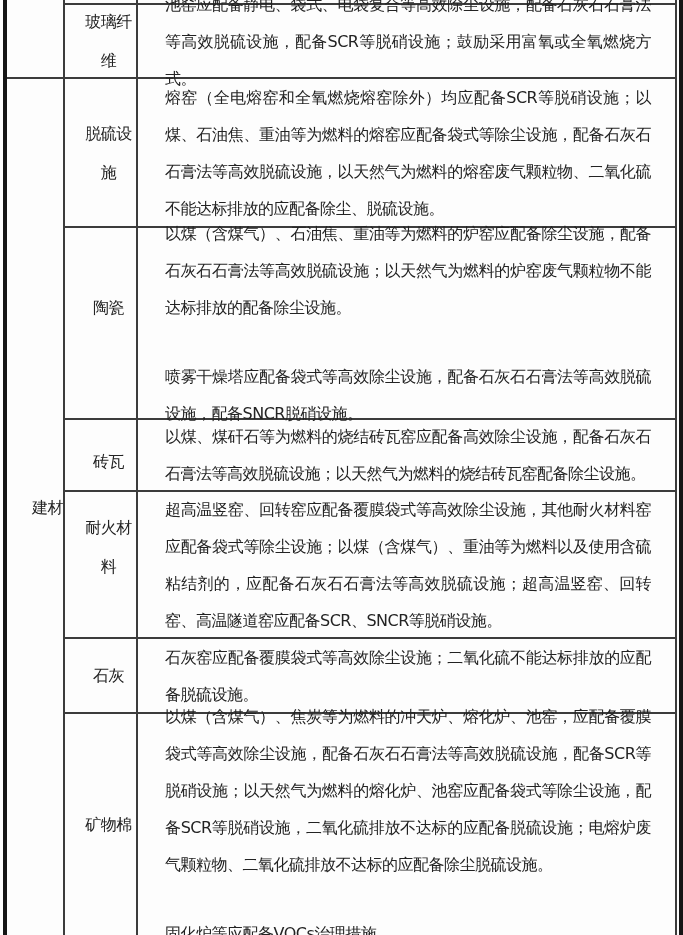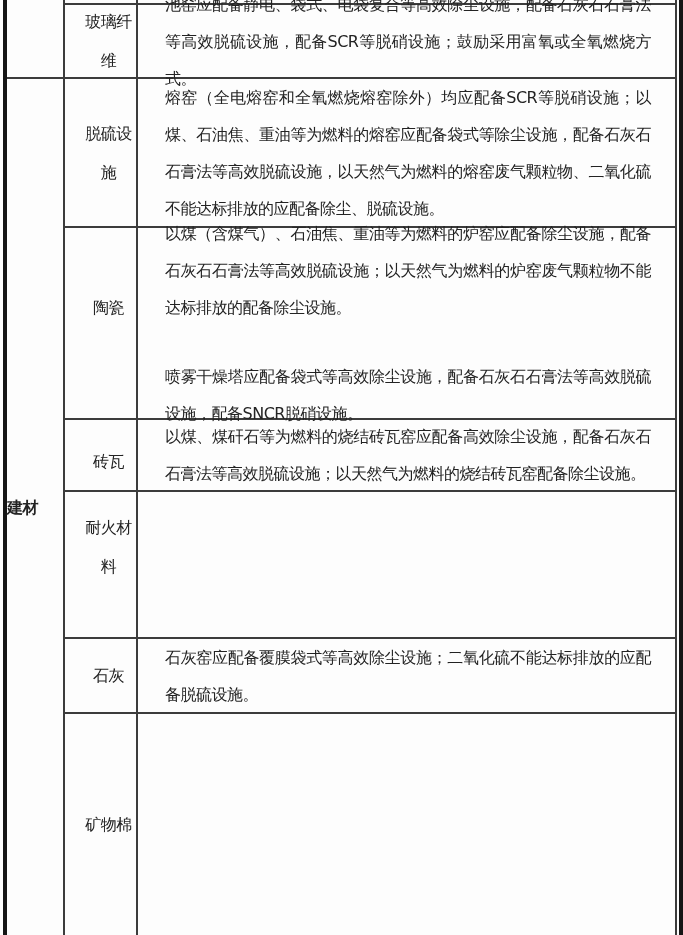--- a/index.html
+++ b/index.html
@@ -56,23 +56,22 @@
     width: 71px;
     align-items: center;
     text-align: center;
     line-height: 39px;
     margin-left: 8px;
   }
   .label-cell span { display: inline-block; max-width: 56px; }
   .cat-cell {
     left: 0;
     width: 56px;
-    align-items: flex-start;
+    align-items: flex-end;
     text-align: center;
-    font-weight: bold;
   }
   .content-cell {
     left: 131px;
     width: 537px;
     padding: 0 8px 0 11px;
     text-align: justify;
   }
   .content-cell p { margin: 16px; }
 </style>
 </head>
@@ -126,26 +125,33 @@
     <div class="cell label-cell" style="top:420px; height:82px">
       <span>砖瓦</span>
     </div>
     <div class="cell content-cell" style="top:420px; height:70px">
       <p>以煤、煤矸石等为燃料的烧结砖瓦窑应配备高效除尘设施，配备石灰石石膏法等高效脱硫设施；以天然气为燃料的烧结砖瓦窑配备除尘设施。</p>
     </div>
 
     <div class="cell label-cell" style="top:474px; height:145px">
       <span>耐火材料</span>
     </div>
+    <div class="cell content-cell" style="top:492px; height:145px">
+      <p>超高温竖窑、回转窑应配备覆膜袋式等高效除尘设施，其他耐火材料窑应配备袋式等除尘设施；以煤（含煤气）、重油等为燃料以及使用含硫粘结剂的，应配备石灰石石膏法等高效脱硫设施；超高温竖窑、回转窑、高温隧道窑应配备SCR、SNCR等脱硝设施。</p>
+    </div>
 
     <div class="cell label-cell" style="top:639px; height:73px">
       <span>石灰</span>
     </div>
     <div class="cell content-cell" style="top:639px; height:73px">
       <p>石灰窑应配备覆膜袋式等高效除尘设施；二氧化硫不能达标排放的应配备脱硫设施。</p>
     </div>
 
     <div class="cell label-cell" style="top:714px; height:221px">
       <span>矿物棉</span>
     </div>
+    <div class="cell content-cell" style="top:714px; height:221px">
+      <p>以煤（含煤气）、焦炭等为燃料的冲天炉、熔化炉、池窑，应配备覆膜袋式等高效除尘设施，配备石灰石石膏法等高效脱硫设施，配备SCR等脱硝设施；以天然气为燃料的熔化炉、池窑应配备袋式等除尘设施，配备SCR等脱硝设施，二氧化硫排放不达标的应配备脱硫设施；电熔炉废气颗粒物、二氧化硫排放不达标的应配备除尘脱硫设施。</p>
+      <p>固化炉等应配备VOCs治理措施。</p>
+    </div>
 
   </div>
 </div>
 
 </body></html>

